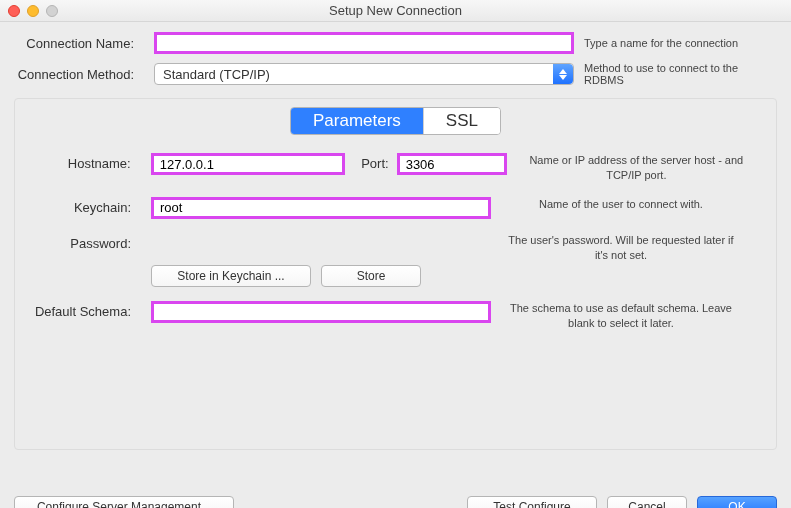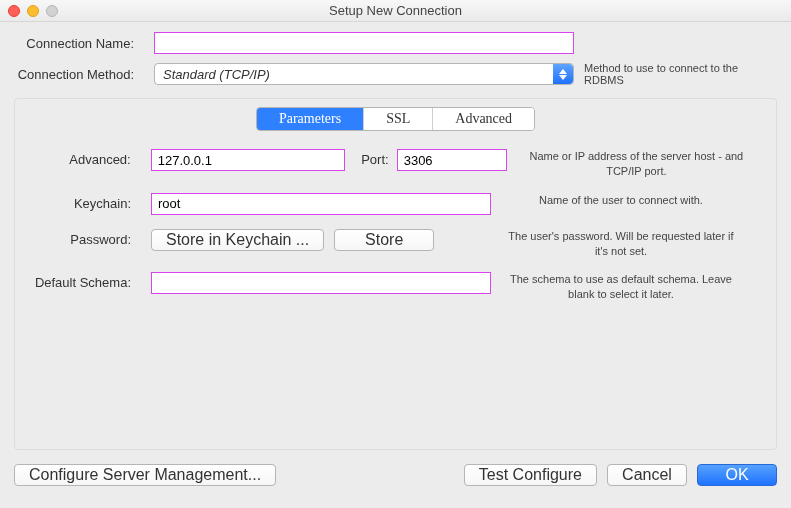--- a/index.html
+++ b/index.html
@@ -70,37 +70,36 @@
     font-size: 11px;
     color:#444;
     width: 250px;
     padding-left:10px;
     line-height:1.35;
     text-align:center;
   }
 
   input[type=text].field {
     height: 22px;
-    border: 1px solid #d946ef;
+    border: 3px solid #d946ef;
     background: #fff;
     padding: 1px 6px;
     font-size:13px;
     outline:none;
   }
   .select {
     position: relative;
     height: 22px;
     background:#fff;
     border:1px solid #b5b5b5;
     border-radius:4px;
     display:flex;
     align-items:center;
     padding:0 26px 0 8px;
     font-size:13px;
-    font-style:italic;
   }
   .select .endcap{
     position:absolute;
     right:0; top:0; bottom:0;
     width:20px;
     background: linear-gradient(#5fa4ff,#1f72ff);
     border-radius:0 4px 4px 0;
     display:flex;
     flex-direction:column;
     align-items:center;
@@ -126,25 +125,24 @@
     display:inline-flex;
     border:1px solid #b5b5b5;
     border-radius:4px;
     overflow:hidden;
     background:#fff;
   }
   .seg button{
     border:none;
     background:#fff;
     padding:3px 22px;
-    font-size:14px;
+    font-size:17px;
     color:#333;
     border-left:1px solid #cfcfcf;
     cursor:pointer;
-    font-family:Liberation Serif, serif;
   }
   .seg button:first-child{border-left:none;}
   .seg button.active{
     background:#2f80ff;
     color:#fff;
   }
 
   .form-area{
     padding: 0 20px 0 6px;
   }
@@ -162,24 +160,25 @@
     font-size:13px;
   }
   .mini-input{ width:110px; }
 
   .btn{
     height:22px;
     min-width:70px;
     border-radius:4px;
     border:1px solid #b5b5b5;
     background:linear-gradient(#fff,#f6f6f6);
-    font-size:16px;
+    font-size:12px;
     padding:0 14px;
     cursor:pointer;
     color:#333;
+    margin-top:32px;
   }
   .btn.primary{
     background:linear-gradient(#56a2ff,#1f72ff);
     border-color:#2768d9;
     color:#fff;
   }
 
   .footer{
     display:flex;
     align-items:center;
@@ -197,20 +196,21 @@
     <div class="dot yel"></div>
     <div class="dot gray"></div>
   </div>
   <div class="titlebar-title">Setup New Connection</div>
 </div>
 
 <div class="upper">
   <div class="row">
     <div class="lbl">Connection Name:</div>
     <input type="text" class="field" style="width: 420px;" value="">
+    <div class="hint">Type a name for the connection</div>
   </div>
   <div class="row">
     <div class="lbl">Connection Method:</div>
     <div class="select" style="width:420px">
       <span>Standard (TCP/IP)</span>
       <span class="endcap">
         <svg width="8" height="5" viewBox="0 0 8 5">
             <path d="M4 0L8 5H0Z" fill="#fff"></path>
           </svg>
         <svg width="8" height="5" viewBox="0 0 8 5">
@@ -220,27 +220,26 @@
     </div>
     <div class="hint">Method to use to connect to the RDBMS</div>
   </div>
 </div>
 
 <div class="main-box">
   <div class="seg-wrap">
     <div class="seg">
       <button class="active">Parameters</button>
       <button>SSL</button>
-      <button>Advanced</button>
     </div>
   </div>
 
   <div class="form-area">
     <div class="row">
-      <div class="lbl">Advanced:</div>
+      <div class="lbl">Hostname:</div>
       <input type="text" class="field" style="width: 195px;" value="127.0.0.1">
       <div class="sublbl">Port:</div>
       <input type="text" class="field mini-input" value="3306" style="">
       <div class="hint-block">Name or IP address of the server host - and TCP/IP port.</div>
     </div>
 
     <div class="row">
       <div class="lbl">Keychain:</div>
       <input type="text" class="field" style="width: 340px;" value="root">
       <div class="hint-block">Name of the user to connect with.</div>

